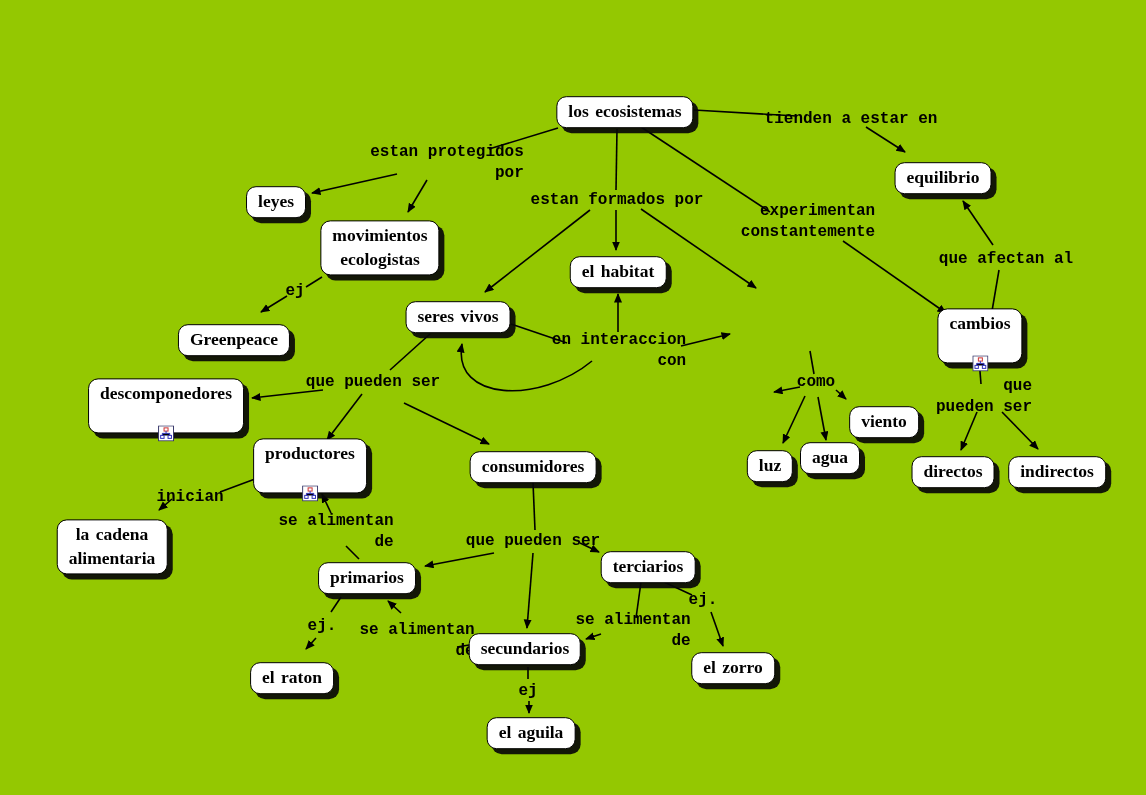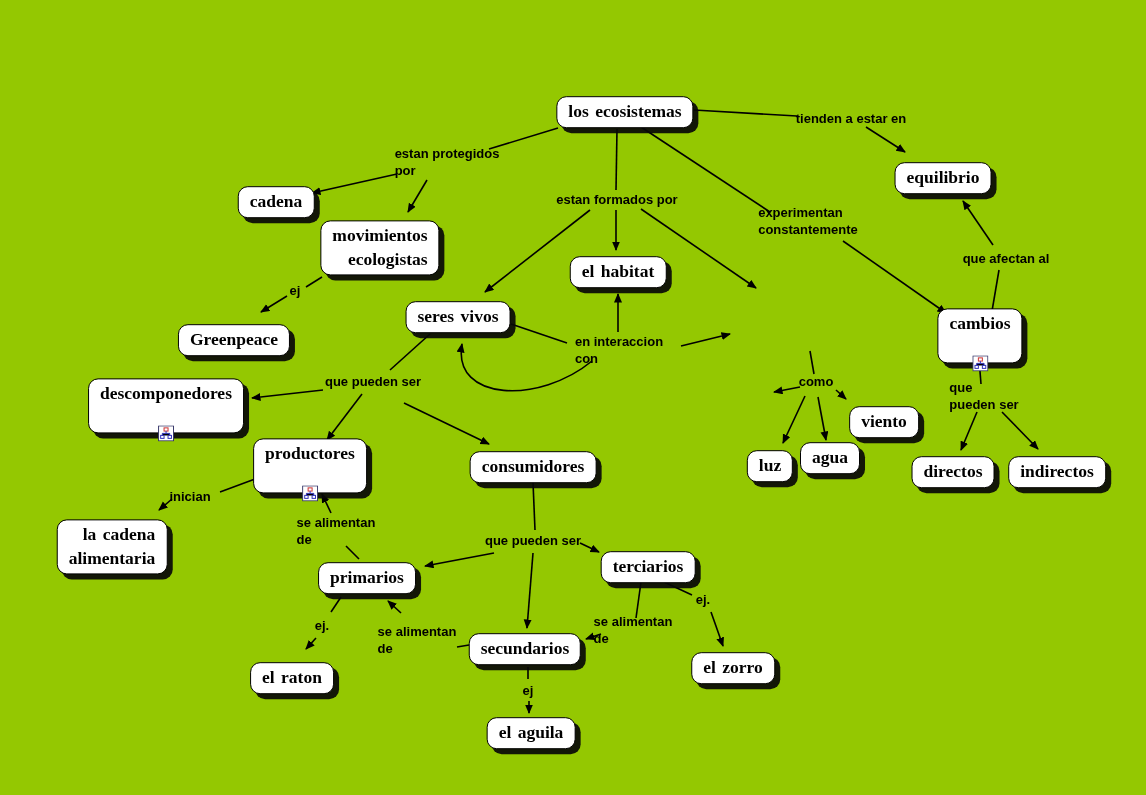--- a/index.html
+++ b/index.html
@@ -17,34 +17,34 @@
     background:#ffffff;
     border:1.6px solid #000;
     border-radius:10px;
     box-shadow:5px 5px 0 rgba(8,8,8,0.92);
     padding:3px 11px;
     font-family:"Liberation Serif",serif;
     font-weight:bold;
     font-size:17.5px;
     line-height:1.35;
     color:#000;
-    text-align:right;
+    text-align:center;
     white-space:pre-line;
     word-spacing:2px;
     z-index:2;
   }
   .edge-label{
     position:absolute;
     transform:translate(-50%,-50%);
-    font-family:Liberation Sans, sans-serif;
+    font-family:Liberation Mono, monospace;
     font-weight:bold;
-    font-size:13px;
+    font-size:16px;
     line-height:1.3;
     color:#000;
-    text-align:left;
+    text-align:right;
     white-space:pre-line;
     z-index:1;
   }
   .res-icon{
     position:absolute;
     left:50%;bottom:-9px;
     transform:translateX(-50%);
     width:16px;height:16px;
     display:block;
     z-index:3;
@@ -113,21 +113,21 @@
       <line x1="316" y1="638" x2="306" y2="649" marker-end="url(#arrow)"></line>
       <line x1="401" y1="613" x2="388" y2="601" marker-end="url(#arrow)"></line>
       <line x1="601" y1="634" x2="586" y2="639" marker-end="url(#arrow)"></line>
       <line x1="711" y1="612" x2="723" y2="646" marker-end="url(#arrow)"></line>
       <line x1="529" y1="701" x2="529" y2="713" marker-end="url(#arrow)"></line>
     </g>
   </svg>
 
   <div class="node" style="left:625px;top:112px"><span>los ecosistemas</span></div>
   <div class="node" style="left:943px;top:178px"><span>equilibrio</span></div>
-  <div class="node" style="left:276px;top:202px"><span>cadena</span></div>
+  <div class="node" style="left:276px;top:202px"><span>leyes</span></div>
   <div class="node" style="left:380px;top:248px"><span>movimientos
 ecologistas</span></div>
   <div class="node" style="left:618px;top:272px"><span>el habitat</span></div>
   <div class="node" style="left:458px;top:317px"><span>seres vivos</span></div>
   <div class="node" style="left:234px;top:340px"><span>Greenpeace</span></div>
 
   <div class="node" style="left:980px;top:336px"><span>cambios</span>
     <span class="res-icon"><svg viewBox="0 0 16 16" xmlns="http://www.w3.org/2000/svg">
           <rect x="0.5" y="0.5" width="15" height="15" fill="#fff" stroke="#333366"></rect>
           <rect x="6" y="2.5" width="4" height="3.2" fill="none" stroke="#cc3333"></rect>

